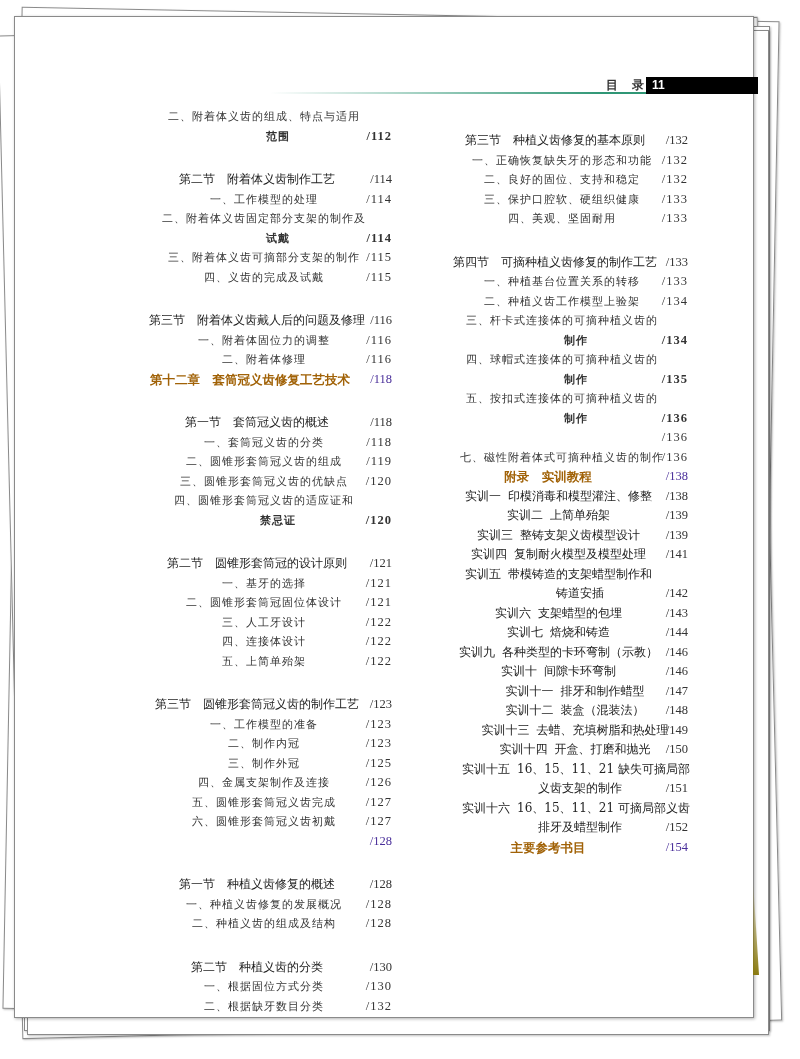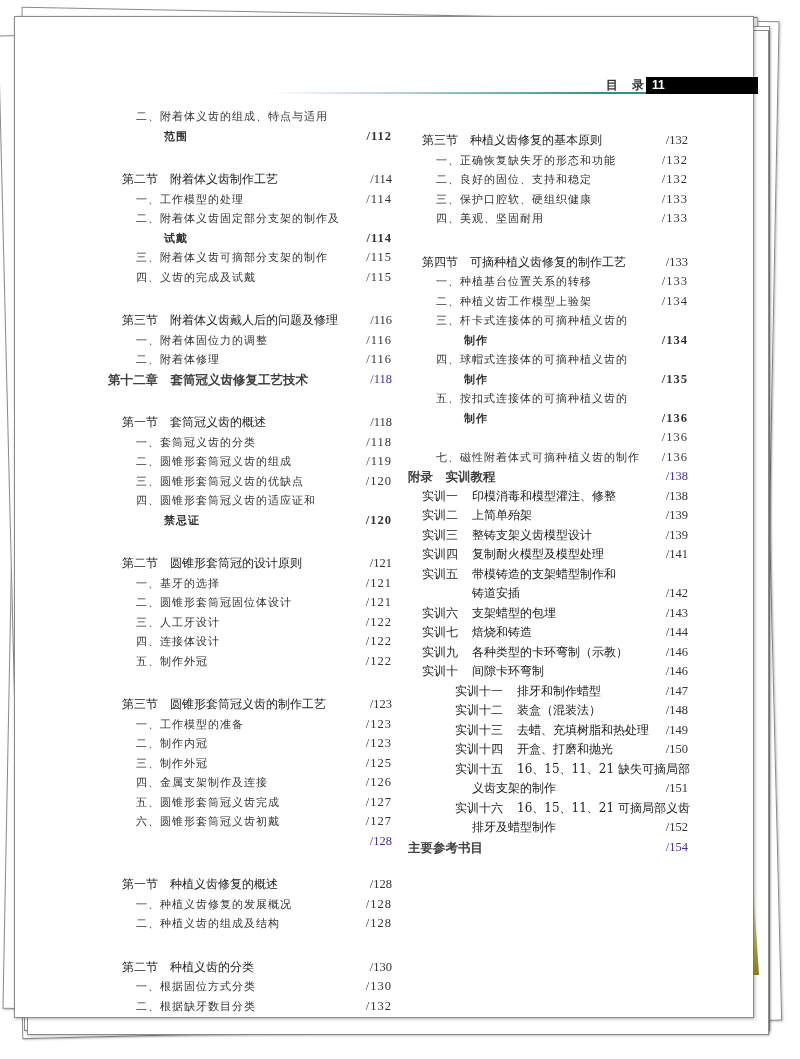--- a/index.html
+++ b/index.html
@@ -15,27 +15,27 @@
   .edge-olive { position:absolute; left:753px; top:880px; width:6px; height:95px;
                 background:linear-gradient(rgba(140,128,20,0), #8a7a10); clip-path:polygon(0 0, 100% 100%, 0 100%); }
 
   .header { position:absolute; left:270px; top:77px; width:488px; height:17px;font-weight:bold; }
   .header .rule { position:absolute; left:0; right:96px; bottom:0; height:2px;
                   background:linear-gradient(to right, rgba(47,150,117,0), #2f9675 85%); }
   .header .title { position:absolute; right:100px; top:0; font-family:"DejaVu Sans", sans-serif; font-size:12px; letter-spacing:14px; color:#333; }
   .header .pg { position:absolute; right:0; top:0; width:112px; height:17px; background:#000000; color:#fff;
                 font-family:"Liberation Sans", sans-serif; font-size:12px; line-height:17px; padding-left:6px; box-sizing:border-box; }
 
-  .col { position:absolute; top:107px; }
+  .col { position:absolute; top:107px;text-align:center; }
   .col.left { left:108px; width:284px; }
   .col.right { left:408px; width:280px; }
   .row { position:relative; height:19.5px; line-height:19.5px; font-size:12px; white-space:nowrap; }
   .row .t { display:inline-block; }
   .row .p { position:absolute; right:0; top:0; font-family:"Liberation Serif", serif; font-size:12.5px; color:#333; }
-  .row.chapter .t { font-family:"DejaVu Sans", sans-serif; font-weight:bold; color:#404040; font-size:12.5px; }
+  .row.chapter .t { font-family:"DejaVu Sans", sans-serif; font-weight:bold; color:#a16207; font-size:12.5px; }
   .row.chapter .p { color:#4a2f9a; }
   .row.section { padding-left:14px;margin-top:24px; }
   .row.item { padding-left:28px; font-size:11px; letter-spacing:1px; color:#333; }
   .row.cont { padding-left:56px; font-size:11px; letter-spacing:1px; color:#333;font-weight:bold; }
   .row.lab { padding-left:14px; }
   .row.lab .lbl { display:inline-block; width:50px; }
   .row.lab.wide .lbl { width:62px;margin-left:33px; }
   .row.labcont { padding-left:64px; }
 </style>
 </head>
@@ -72,21 +72,21 @@
     <div class="row item"><span class="t">一、套筒冠义齿的分类</span><span class="p">/118</span></div>
     <div class="row item"><span class="t">二、圆锥形套筒冠义齿的组成</span><span class="p">/119</span></div>
     <div class="row item"><span class="t">三、圆锥形套筒冠义齿的优缺点</span><span class="p">/120</span></div>
     <div class="row item"><span class="t">四、圆锥形套筒冠义齿的适应证和</span><span class="p"></span></div>
     <div class="row cont"><span class="t">禁忌证</span><span class="p">/120</span></div>
     <div class="row section"><span class="t">第二节　圆锥形套筒冠的设计原则</span><span class="p">/121</span></div>
     <div class="row item"><span class="t">一、基牙的选择</span><span class="p">/121</span></div>
     <div class="row item"><span class="t">二、圆锥形套筒冠固位体设计</span><span class="p">/121</span></div>
     <div class="row item"><span class="t">三、人工牙设计</span><span class="p">/122</span></div>
     <div class="row item"><span class="t">四、连接体设计</span><span class="p">/122</span></div>
-    <div class="row item"><span class="t">五、制作外冠</span><span class="p">/122</span></div>
+    <div class="row item"><span class="t">五、上简单殆架</span><span class="p">/122</span></div>
     <div class="row section"><span class="t">第三节　圆锥形套筒冠义齿的制作工艺</span><span class="p">/123</span></div>
     <div class="row item"><span class="t">一、工作模型的准备</span><span class="p">/123</span></div>
     <div class="row item"><span class="t">二、制作内冠</span><span class="p">/123</span></div>
     <div class="row item"><span class="t">三、制作外冠</span><span class="p">/125</span></div>
     <div class="row item"><span class="t">四、金属支架制作及连接</span><span class="p">/126</span></div>
     <div class="row item"><span class="t">五、圆锥形套筒冠义齿完成</span><span class="p">/127</span></div>
     <div class="row item"><span class="t">六、圆锥形套筒冠义齿初戴</span><span class="p">/127</span></div>
     <div class="row chapter"><span class="p">/128</span></div>
     <div class="row section"><span class="t">第一节　种植义齿修复的概述</span><span class="p">/128</span></div>
     <div class="row item"><span class="t">一、种植义齿修复的发展概况</span><span class="p">/128</span></div>

